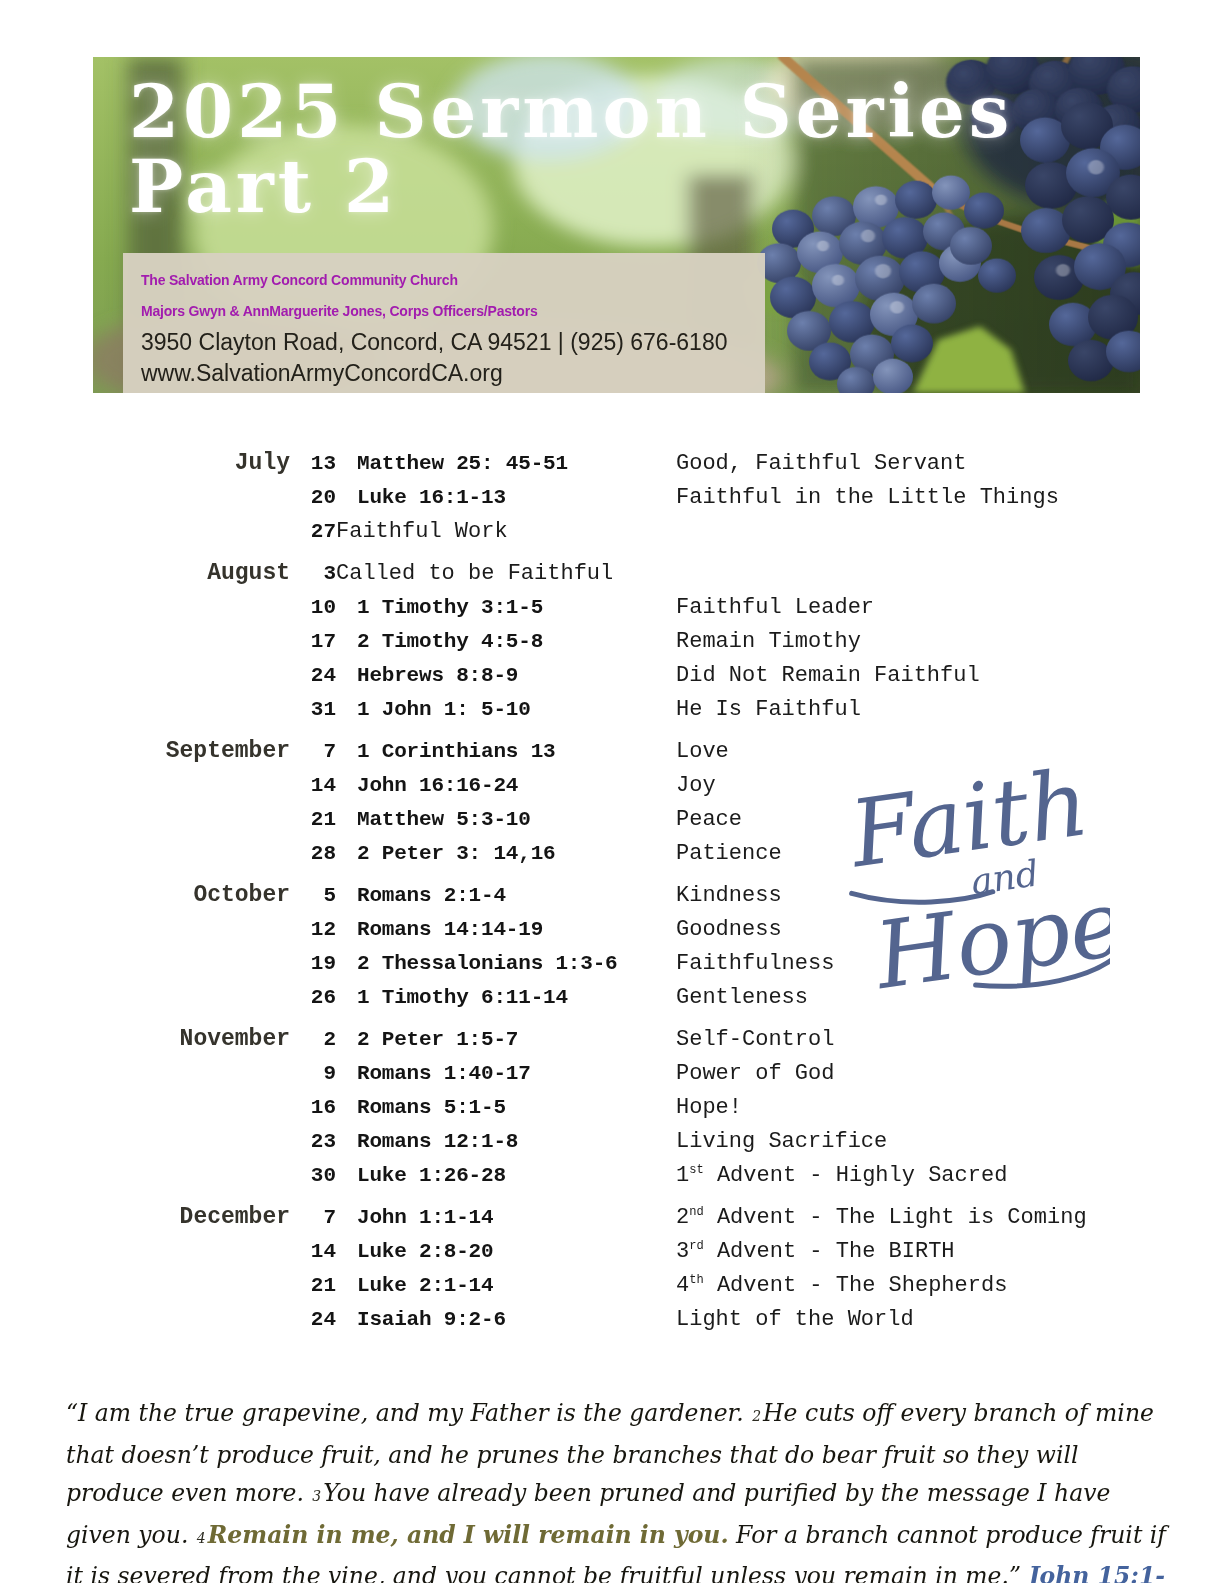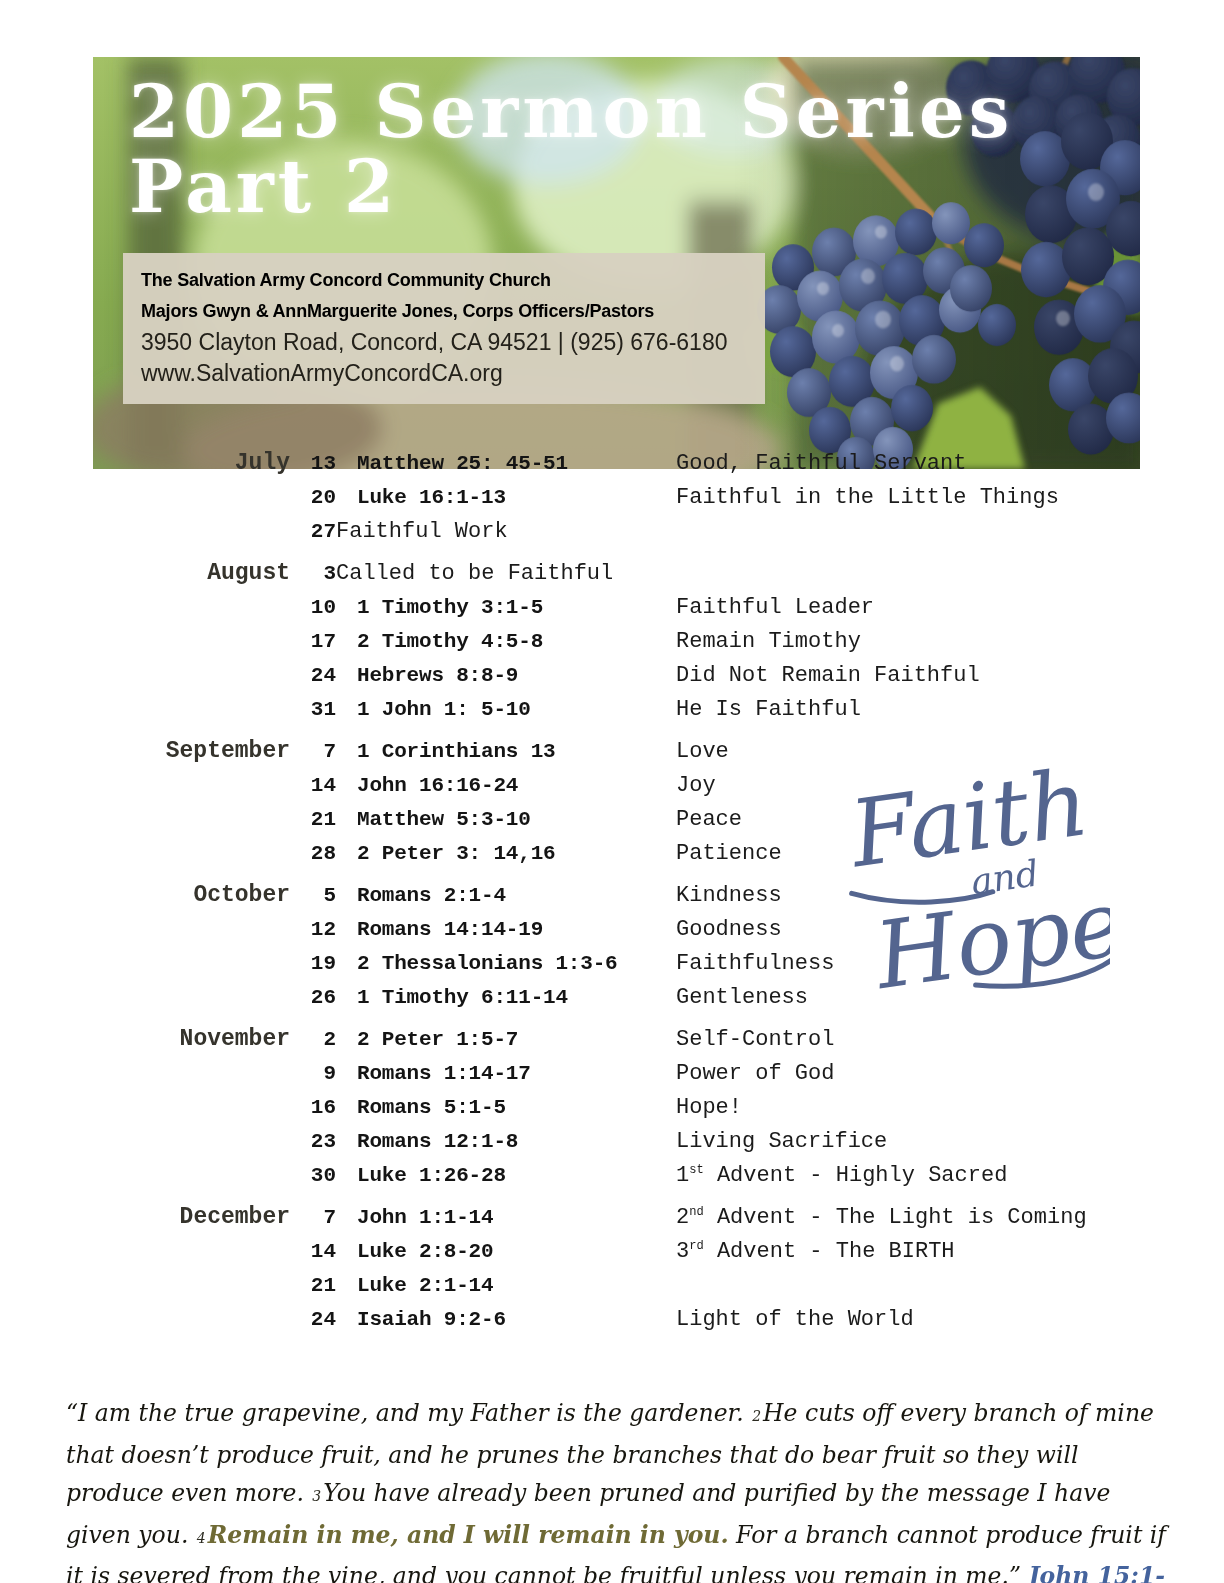--- a/index.html
+++ b/index.html
@@ -1,28 +1,28 @@
 <!DOCTYPE html>
 <html><head>
 <meta charset="utf-8">
 <style>
   html,body{margin:0;padding:0;background:#ffffff;}
   #page{position:relative;width:1224px;height:1583px;background:#ffffff;overflow:hidden;
         font-family:"Liberation Sans",sans-serif;}
 
   
-  .banner{position:absolute;left:93px;top:57px;width:1047px;height:412px;overflow:hidden;text-decoration:underline;}
+  .banner{position:absolute;left:93px;top:57px;width:1047px;height:336px;overflow:hidden;text-decoration:underline;}
   .banner-photo{position:absolute;left:0;top:0;width:100%;height:100%;}
   .banner-title{position:absolute;left:36px;top:18px;
       font-family:"DejaVu Serif",serif;font-weight:700;
       font-size:72px;line-height:1.04;letter-spacing:4px;color:#ffffff;
       text-shadow:0 0 18px rgba(255,255,255,.45), 0 0 4px rgba(255,255,255,.35);}
   .infobox{position:absolute;left:30px;top:196px;width:642px;box-sizing:border-box;
       background:rgba(215,209,192,.97);padding:12px 18px 15px 18px;}
-  .ib-bold{font-size:18px;font-weight:700;color:#000000;line-height:31px;letter-spacing:-.2px;}
+  .ib-bold{font-size:14px;font-weight:700;color:#a21caf;line-height:31px;letter-spacing:-.2px;}
   .ib-reg{font-size:23px;font-weight:400;color:#23211a;line-height:31px;}
 
   
   .schedule{position:absolute;left:60px;top:446px;width:1110px;font-family:Liberation Mono, monospace;}
   .month-group{margin-bottom:8px;}
   .s-row{display:grid;grid-template-columns:230px 46px 340px 1fr;height:34px;align-items:center;}
   .c-month{text-align:right;font-weight:700;font-size:23px;color:#35332c;}
   .c-day{text-align:right;font-weight:700;font-size:21px;color:#141414;}
   .c-ref{padding-left:21px;font-weight:700;font-size:21px;color:#141414;letter-spacing:-.2px;}
   .c-title{font-weight:400;font-size:22px;color:#1b1b1b;}
@@ -305,21 +305,21 @@
       <div class="month-group">
         <div class="s-row">
           <div class="c-month">November</div>
           <div class="c-day">2</div>
           <div class="c-ref">2 Peter 1:5-7</div>
           <div class="c-title">Self-Control</div>
         </div>
         <div class="s-row">
           <div class="c-month"></div>
           <div class="c-day">9</div>
-          <div class="c-ref">Romans 1:14-17</div>
+          <div class="c-ref">Romans 1:40-17</div>
           <div class="c-title">Power of God</div>
         </div>
         <div class="s-row">
           <div class="c-month"></div>
           <div class="c-day">16</div>
           <div class="c-ref">Romans 5:1-5</div>
           <div class="c-title">Hope!</div>
         </div>
         <div class="s-row">
           <div class="c-month"></div>
@@ -344,20 +344,21 @@
         <div class="s-row">
           <div class="c-month"></div>
           <div class="c-day">14</div>
           <div class="c-ref">Luke 2:8-20</div>
           <div class="c-title">3<sup>rd</sup> Advent - The BIRTH</div>
         </div>
         <div class="s-row">
           <div class="c-month"></div>
           <div class="c-day">21</div>
           <div class="c-ref">Luke 2:1-14</div>
+          <div class="c-title">4<sup>th</sup> Advent - The Shepherds</div>
         </div>
         <div class="s-row">
           <div class="c-month"></div>
           <div class="c-day">24</div>
           <div class="c-ref">Isaiah 9:2-6</div>
           <div class="c-title">Light of the World</div>
         </div>
       </div>
     </div>
 

